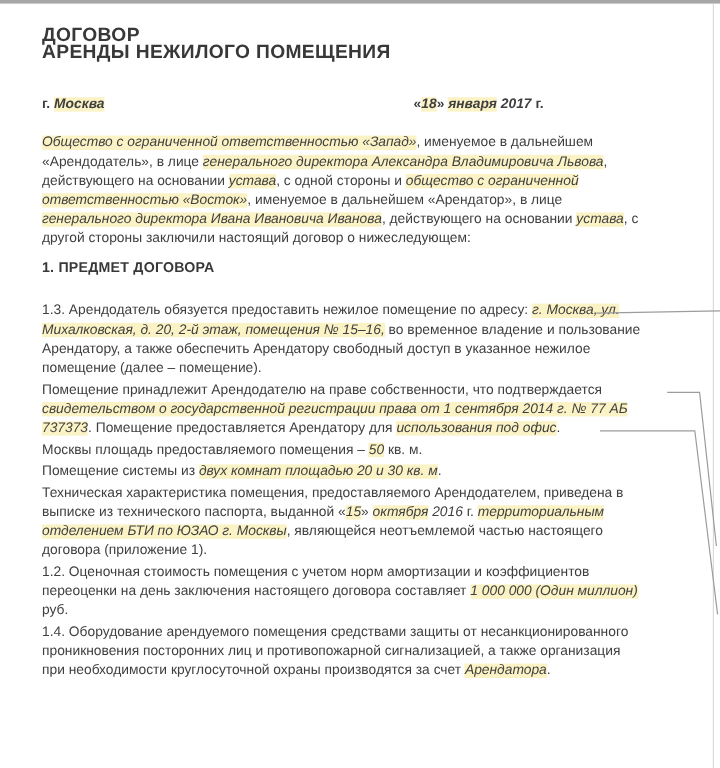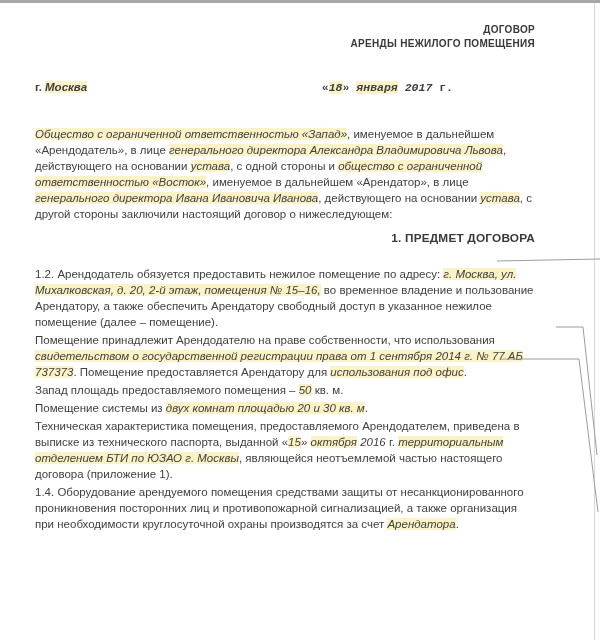--- a/index.html
+++ b/index.html
@@ -23,37 +23,37 @@
   .right-border{
     position:absolute;top:3px;bottom:0;left:594px;width:1px;
     background:#d9d9d9;
   }
   .page{
     position:absolute;left:35px;top:0;width:500px;
     font-size:11.5px;line-height:16px;
   }
   .title{
     margin-top:23px;
-    text-align:right;
+    text-align:left;
     font-weight:bold;
-    font-size:10px;line-height:13.5px;
+    font-size:16px;line-height:13.5px;
     letter-spacing:.3px;
     color:#383838;
   }
   .dateline{
     margin-top:29px;
     display:flex;justify-content:space-between;align-items:baseline;
     font-weight:bold;
   }
-  .dateline .date{padding-right:82px;font-family:Liberation Mono, monospace;}
+  .dateline .date{padding-right:82px;}
   p{margin:2px 0 0 0;}
-  p.first{margin-top:30px;}
+  p.first{margin-top:16px;}
   h2{
     margin:8px 0 20px 0;
-    text-align:right;
+    text-align:left;
     font-size:11.8px;line-height:16px;
     font-weight:bold;
     color:#383838;
     letter-spacing:.2px;
   }
   .hl{background:var(--hl);}
   .it{font-style:italic;}
   .leader-svg{
     position:absolute;left:0;top:0;width:600px;height:640px;
     pointer-events:none;
@@ -77,25 +77,26 @@
 
   <div class="dateline">
     <span class="city"><span>г. </span><span class="hl it">Москва</span></span>
     <span class="date"><span>«</span><span class="hl it">18</span><span>» </span><span class="hl it">января</span><span> </span><span class="it">2017</span><span> г.</span></span>
   </div>
 
   <p class="first"><span class="hl it">Общество с ограниченной ответственностью «Запад»</span><span>, именуемое в дальнейшем «Арендодатель», в лице </span><span class="hl it">генерального директора Александра Владимировича Львова</span><span>, действующего на основании </span><span class="hl it">устава</span><span>, с одной стороны и </span><span class="hl it">общество с ограниченной ответственностью «Восток»</span><span>, именуемое в дальнейшем «Арендатор», в лице </span><span class="hl it">генерального директора Ивана Ивановича Иванова</span><span>, действующего на основании </span><span class="hl it">устава</span><span>, с другой стороны заключили настоящий договор о нижеследующем:</span></p>
 
   <h2>1. ПРЕДМЕТ ДОГОВОРА</h2>
 
-  <p><span>1.2. Арендодатель обязуется предоставить нежилое помещение по адресу: </span><span class="hl it">г. Москва, ул. Михалковская, д. 20, 2-й этаж, помещения № 15–16,</span><span> во временное владение и пользование Арендатору, а также обеспечить Арендатору свободный доступ в указанное нежилое помещение (далее – помещение).</span></p>
-  <p><span>Помещение принадлежит Арендодателю на праве собственности, что использования </span><span class="hl it">свидетельством о государственной регистрации права от 1 сентября 2014 г. № 77 АБ 737373</span><span>. Помещение предоставляется Арендатору для </span><span class="hl it">использования под офис</span><span>.</span></p>
-  <p><span>Запад площадь предоставляемого помещения – </span><span class="hl it">50</span><span> кв. м.</span></p>
+  <p><span>1.3. Арендодатель обязуется предоставить нежилое помещение по адресу: </span><span class="hl it">г. Москва, ул. Михалковская, д. 20, 2-й этаж, помещения № 15–16,</span><span> во временное владение и пользование Арендатору, а также обеспечить Арендатору свободный доступ в указанное нежилое помещение (далее – помещение).</span></p>
+  <p><span>Помещение принадлежит Арендодателю на праве собственности, что подтверждается </span><span class="hl it">свидетельством о государственной регистрации права от 1 сентября 2014 г. № 77 АБ 737373</span><span>. Помещение предоставляется Арендатору для </span><span class="hl it">использования под офис</span><span>.</span></p>
+  <p><span>Москвы площадь предоставляемого помещения – </span><span class="hl it">50</span><span> кв. м.</span></p>
   <p><span>Помещение системы из </span><span class="hl it">двух комнат площадью 20 и 30 кв. м</span><span>.</span></p>
   <p><span>Техническая характеристика помещения, предоставляемого Арендодателем, приведена в выписке из технического паспорта, выданной «</span><span class="hl it">15</span><span>» </span><span class="hl it">октября</span><span> </span><span class="it">2016</span><span> г. </span><span class="hl it">территориальным отделением БТИ по ЮЗАО г. Москвы</span><span>, являющейся неотъемлемой частью настоящего договора (приложение 1).</span></p>
+  <p><span>1.2. Оценочная стоимость помещения с учетом норм амортизации и коэффициентов переоценки на день заключения настоящего договора составляет </span><span class="hl it">1 000 000 (Один миллион)</span><span> руб.</span></p>
   <p><span>1.4. Оборудование арендуемого помещения средствами защиты от несанкционированного проникновения посторонних лиц и противопожарной сигнализацией, а также организация при необходимости круглосуточной охраны производятся за счет </span><span class="hl it">Арендатора</span><span>.</span></p>
 
 </div>
 
 <svg class="leader-svg" viewBox="0 0 600 640" xmlns="http://www.w3.org/2000/svg">
   <polyline points="497,261 600,259"></polyline>
   <polyline points="556,327 583,327 597,455"></polyline>
   <polyline points="500,359 579,359 598,512"></polyline>
 </svg>
 

